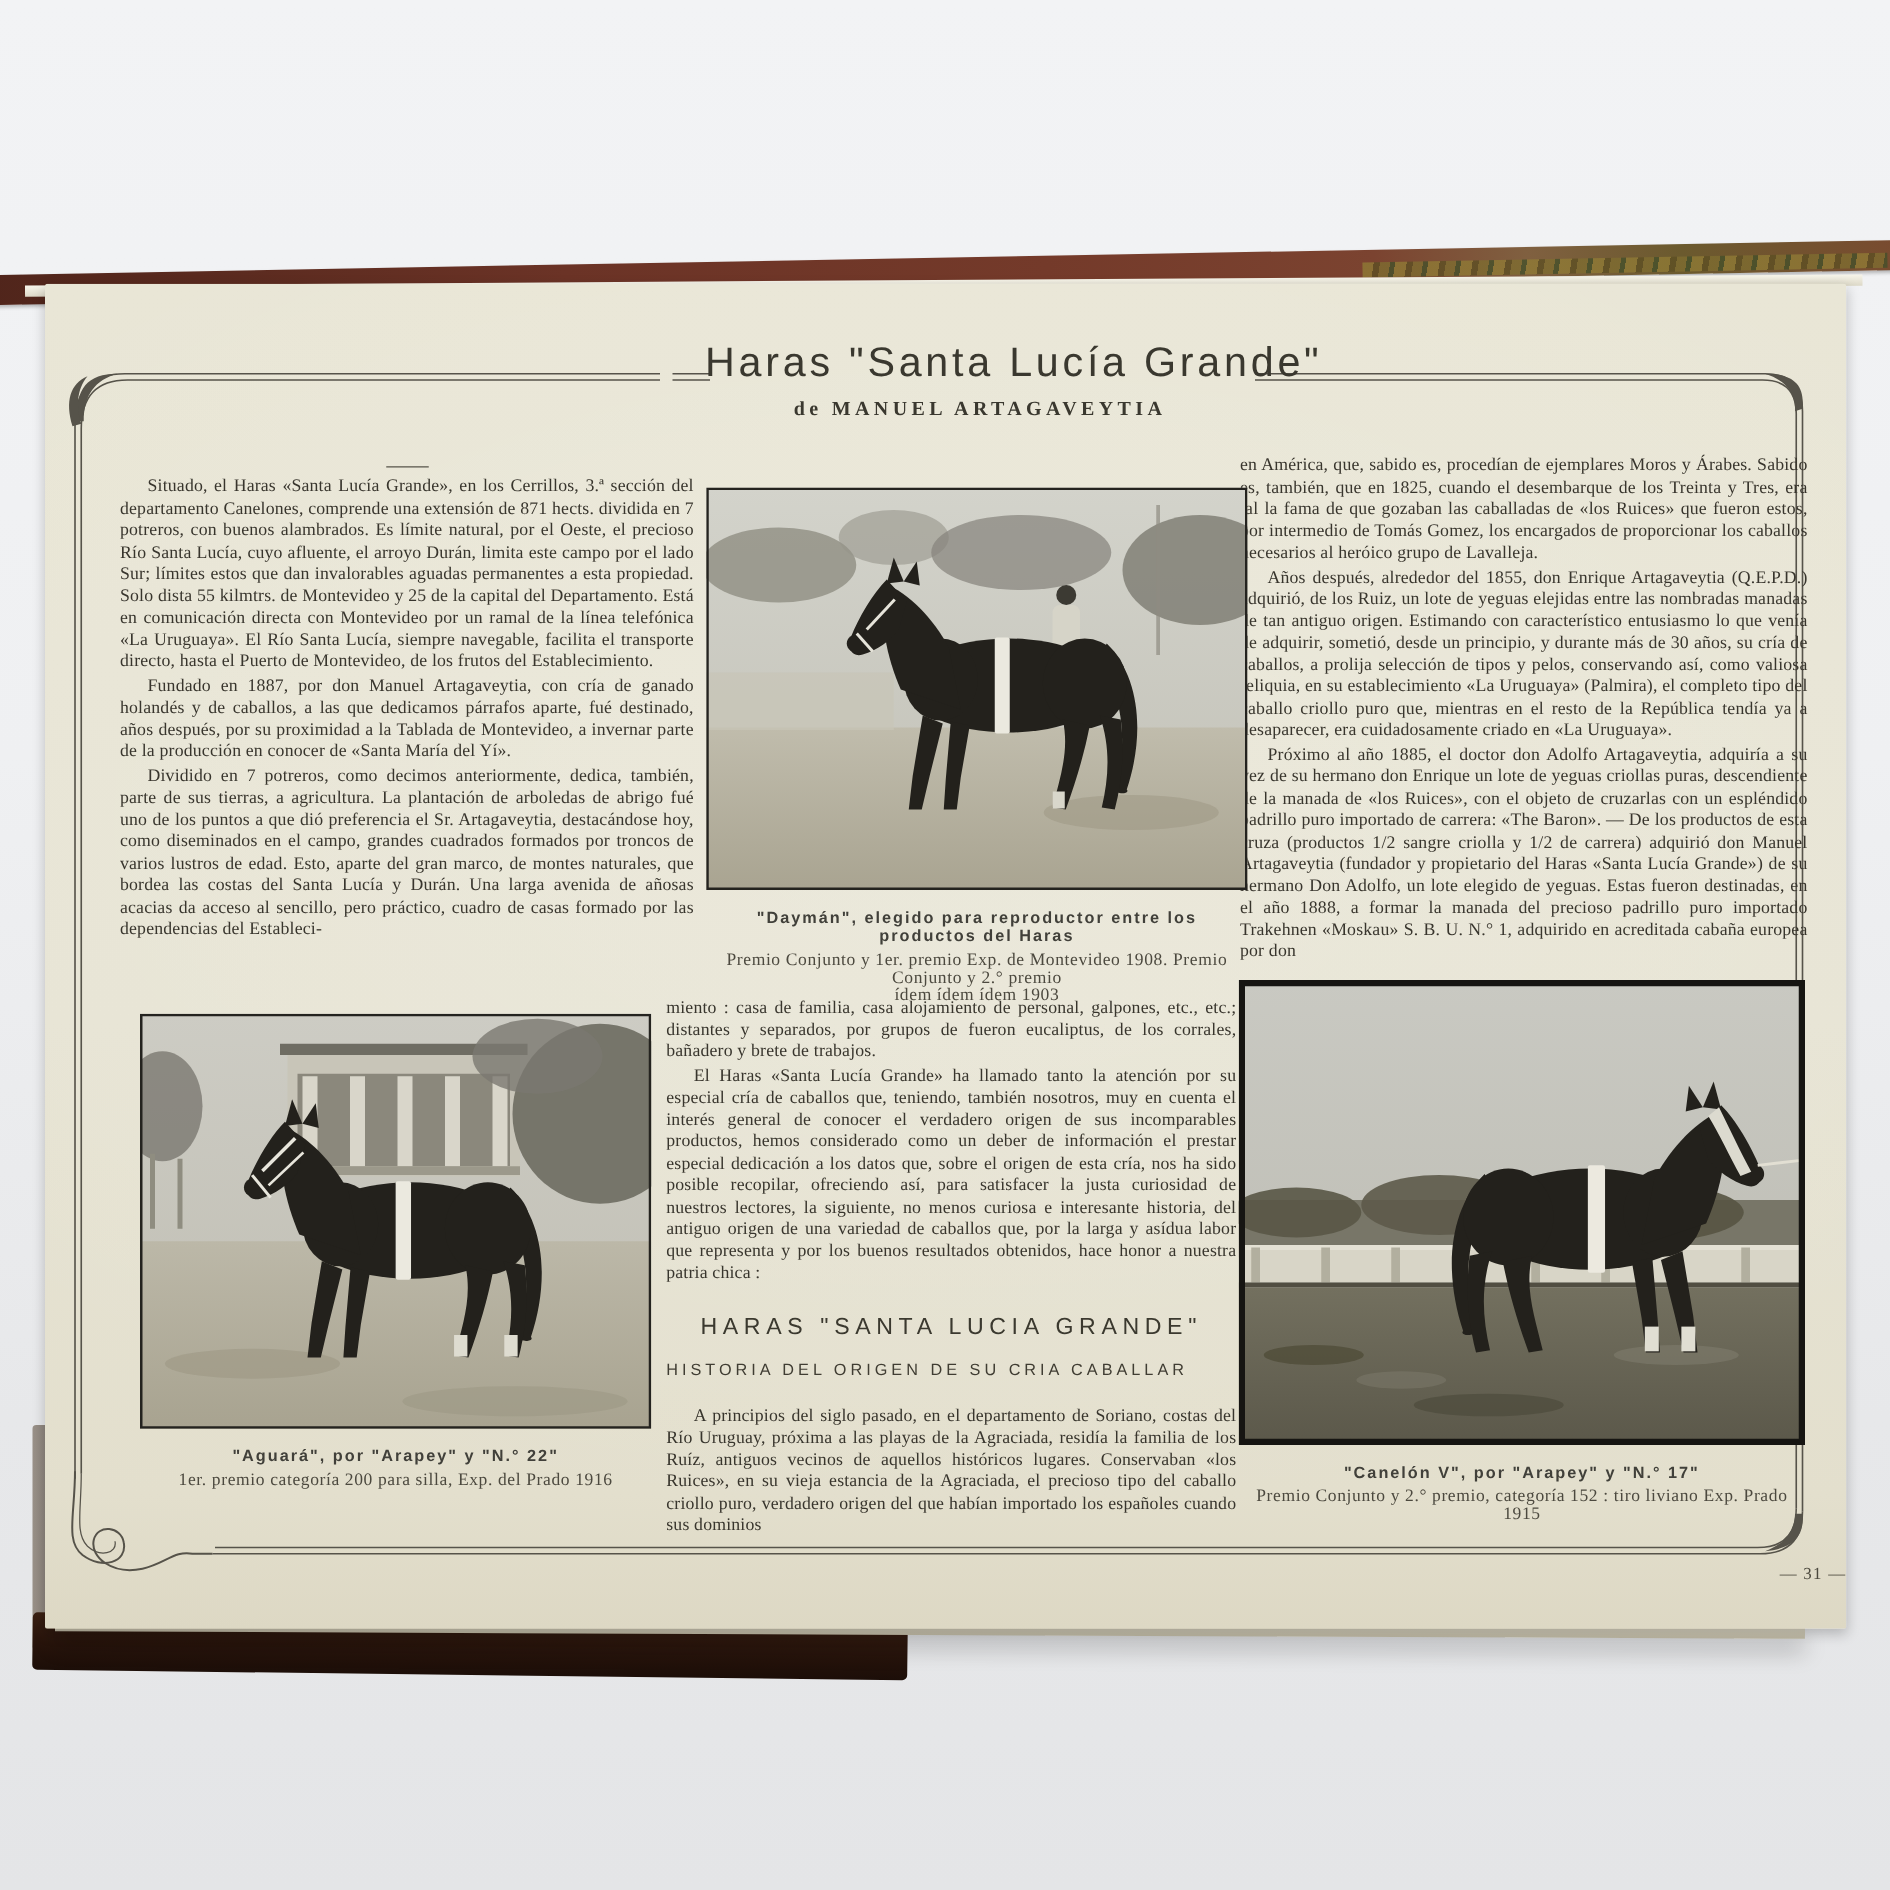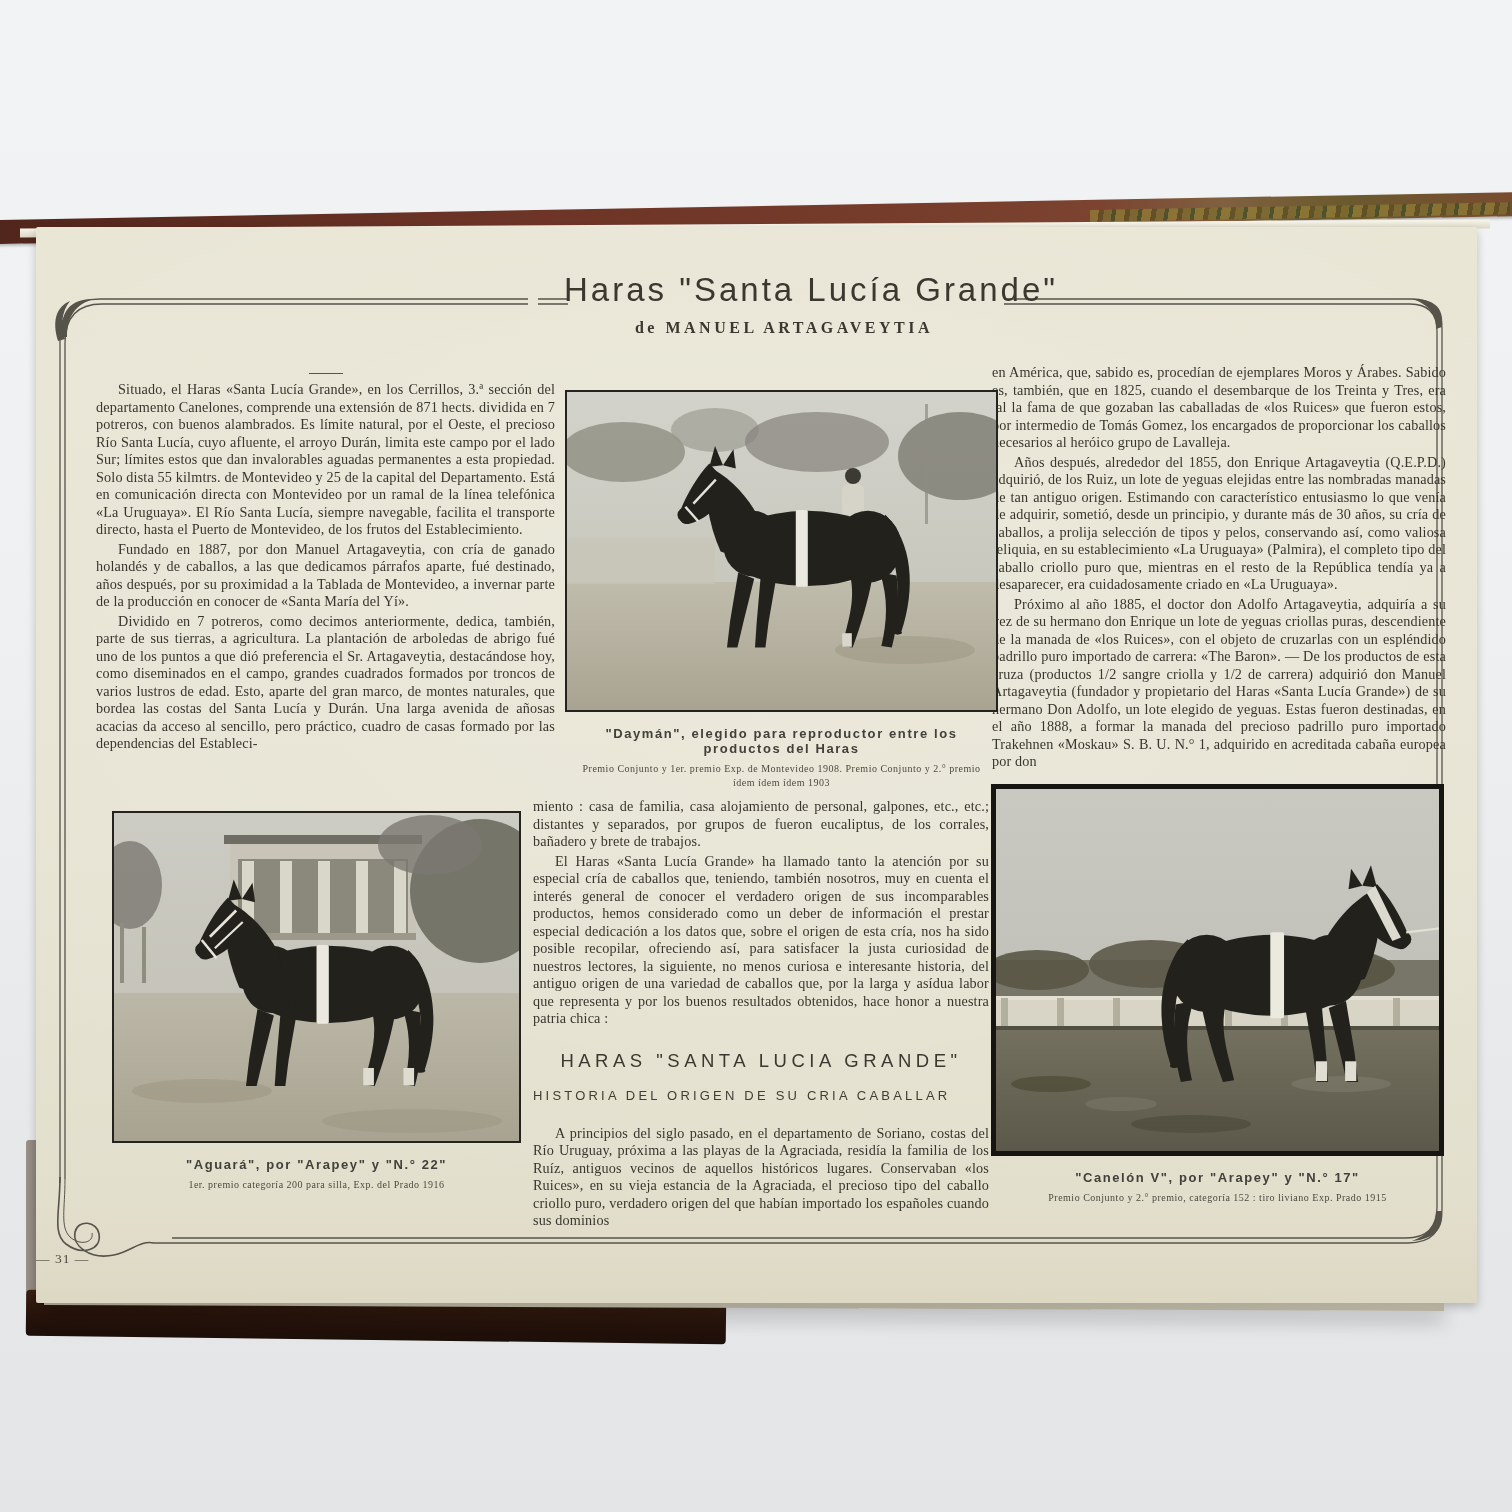--- a/index.html
+++ b/index.html
@@ -83,24 +83,24 @@
   .photo-dayman{left:529px;top:163px;width:433px;}
   .photo-aguara{left:76px;top:584px;width:409px;}
   .photo-canelon{left:955px;top:557px;width:453px;}
   .photo-frame{display:block;}
   .caption{
     margin-top:14px;font-family:"Liberation Sans","DejaVu Sans",sans-serif;
     font-size:13px;font-weight:700;letter-spacing:1.6px;color:#41403a;
   }
   .credit{
     margin-top:6px;font-family:"Liberation Serif","DejaVu Serif",serif;
-    font-size:10px;letter-spacing:.5px;color:#4c493f;line-height:14px;
+    font-size:14px;letter-spacing:.5px;color:#4c493f;line-height:14px;
   }
   .page-number{
-    position:absolute;left:0;top:1024px;width:1441px;text-align:left;
+    position:absolute;left:0;top:1024px;width:1441px;text-align:right;
     font-size:13.5px;color:#4c493e;letter-spacing:1px;
   }
 </style>
 </head>
 <body>
 
 <svg width="0" height="0" style="position:absolute" aria-hidden="true">
   <defs>
     <g id="horseL" fill="#23211c">
       <path d="M298,106 C332,140 336,198 318,252 C322,256 308,258 306,252 C320,206 314,152 288,124 Z"></path>

